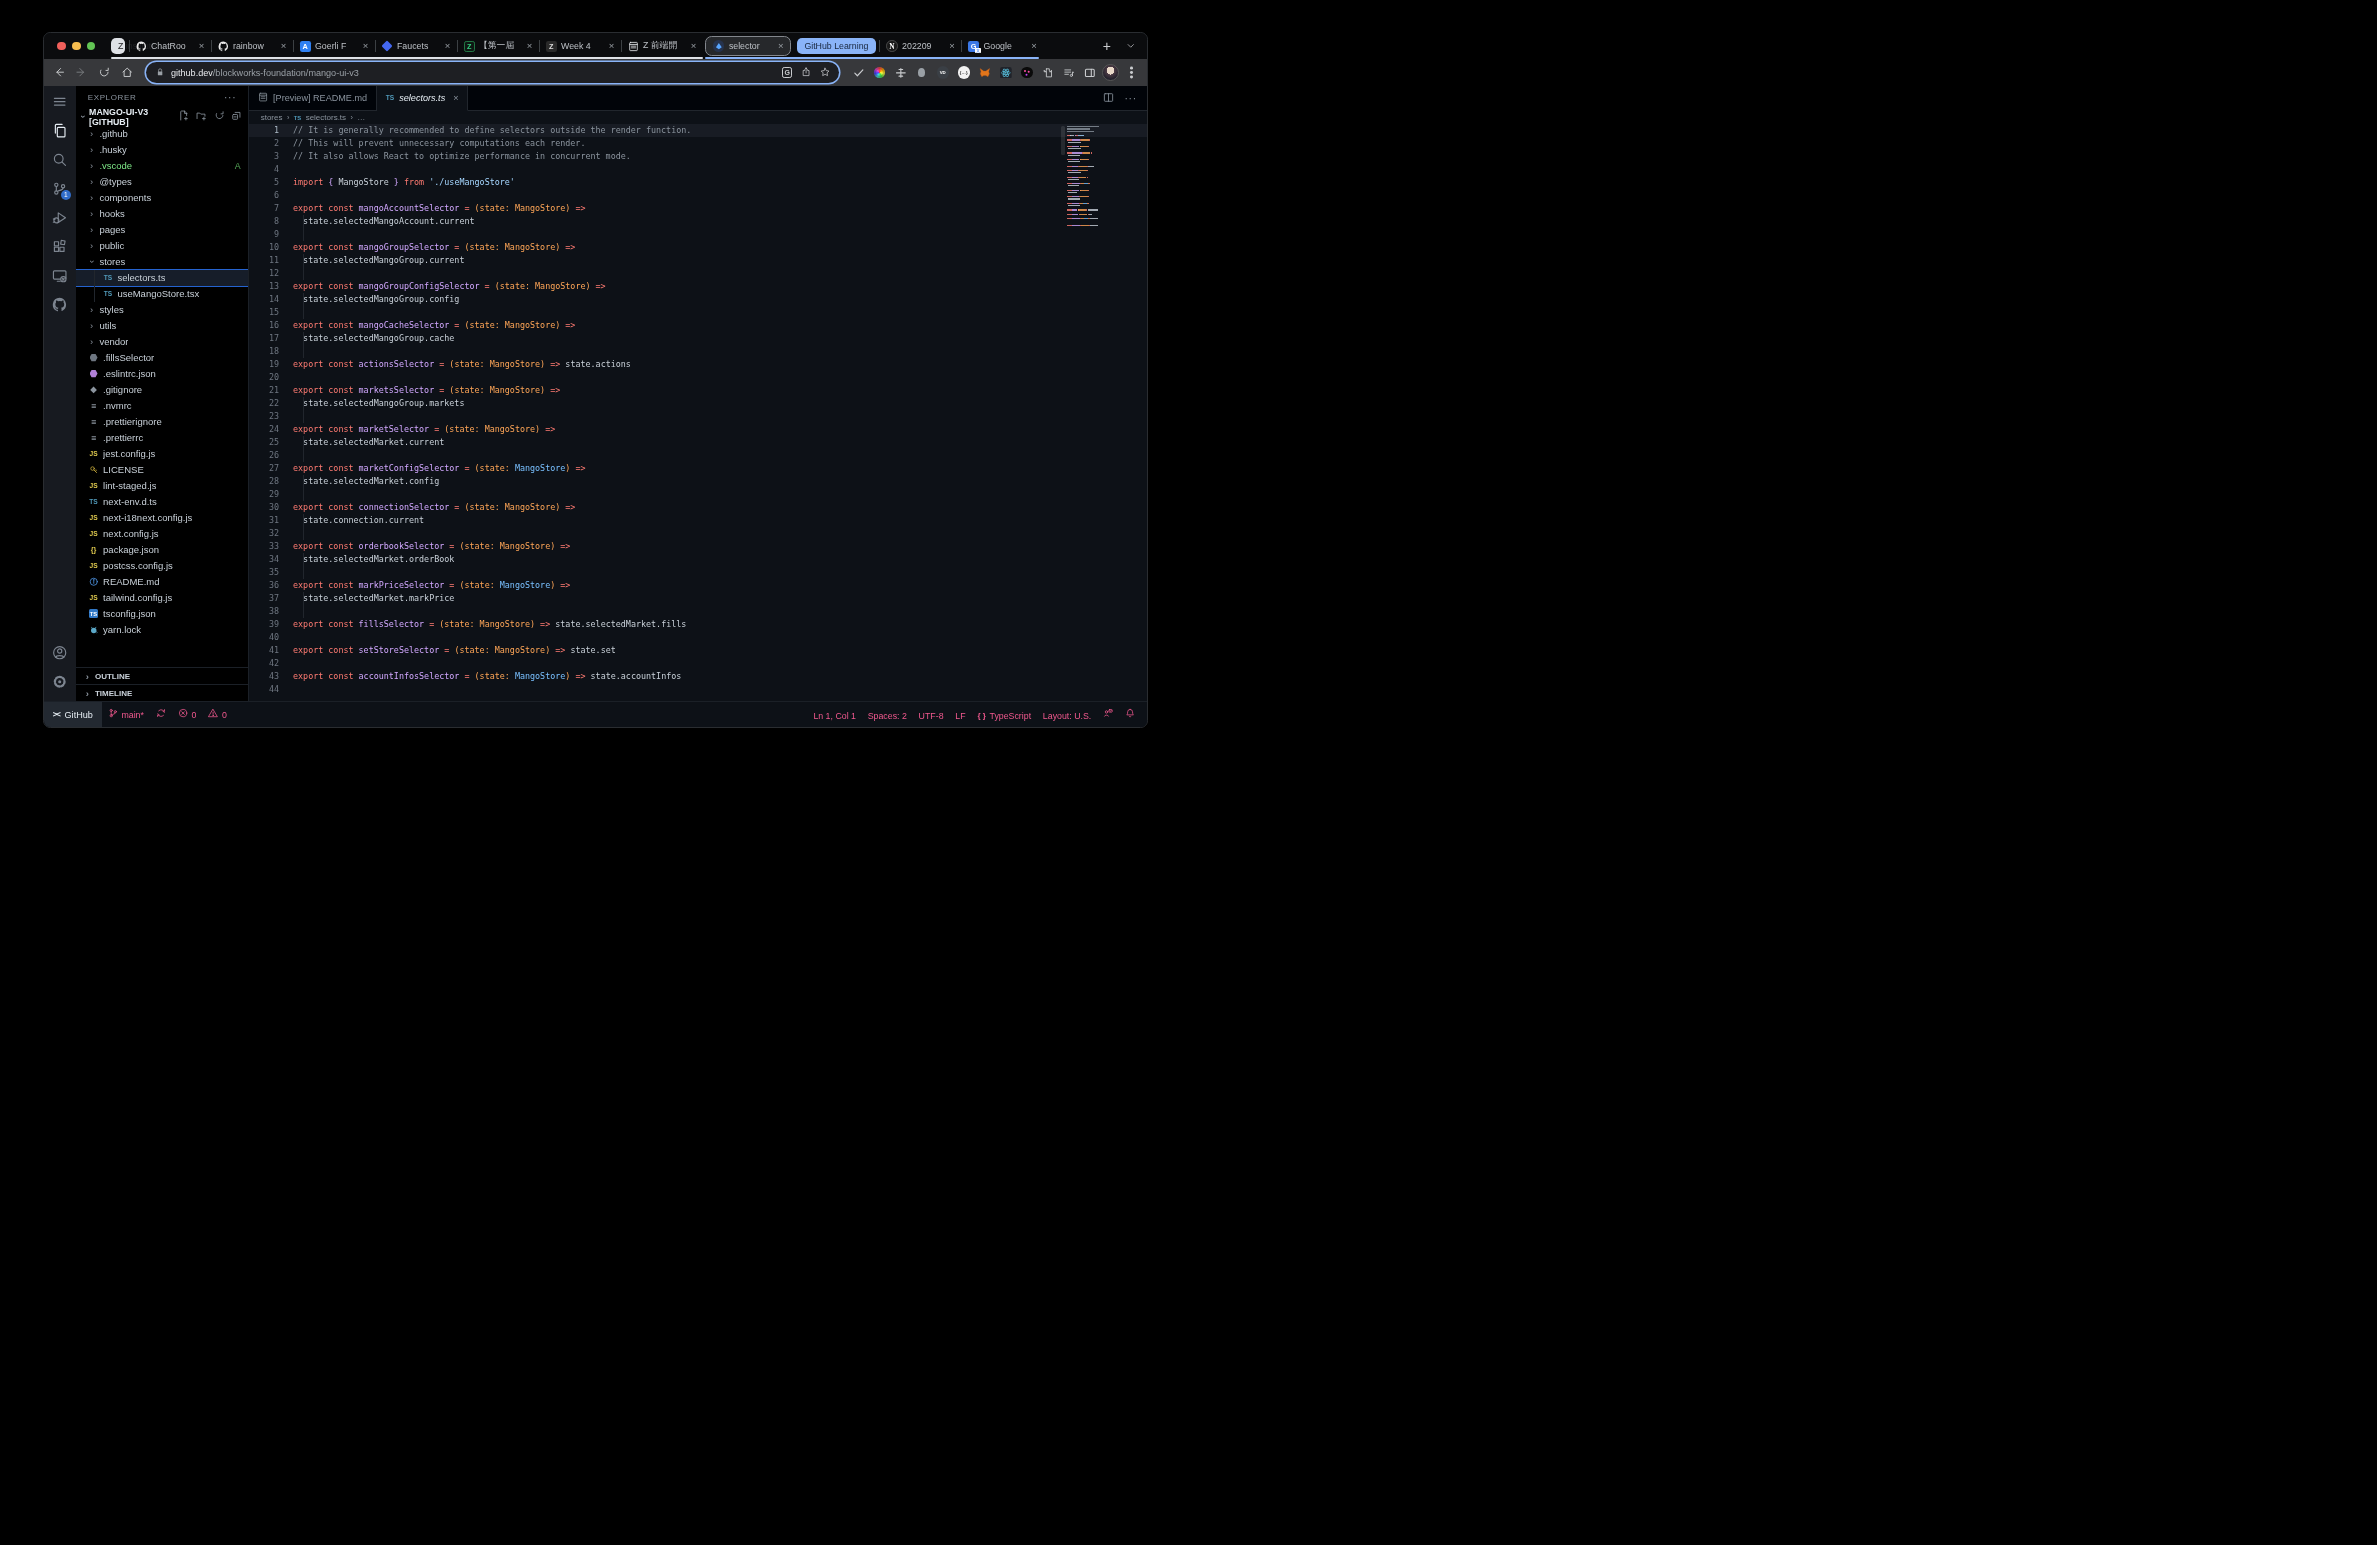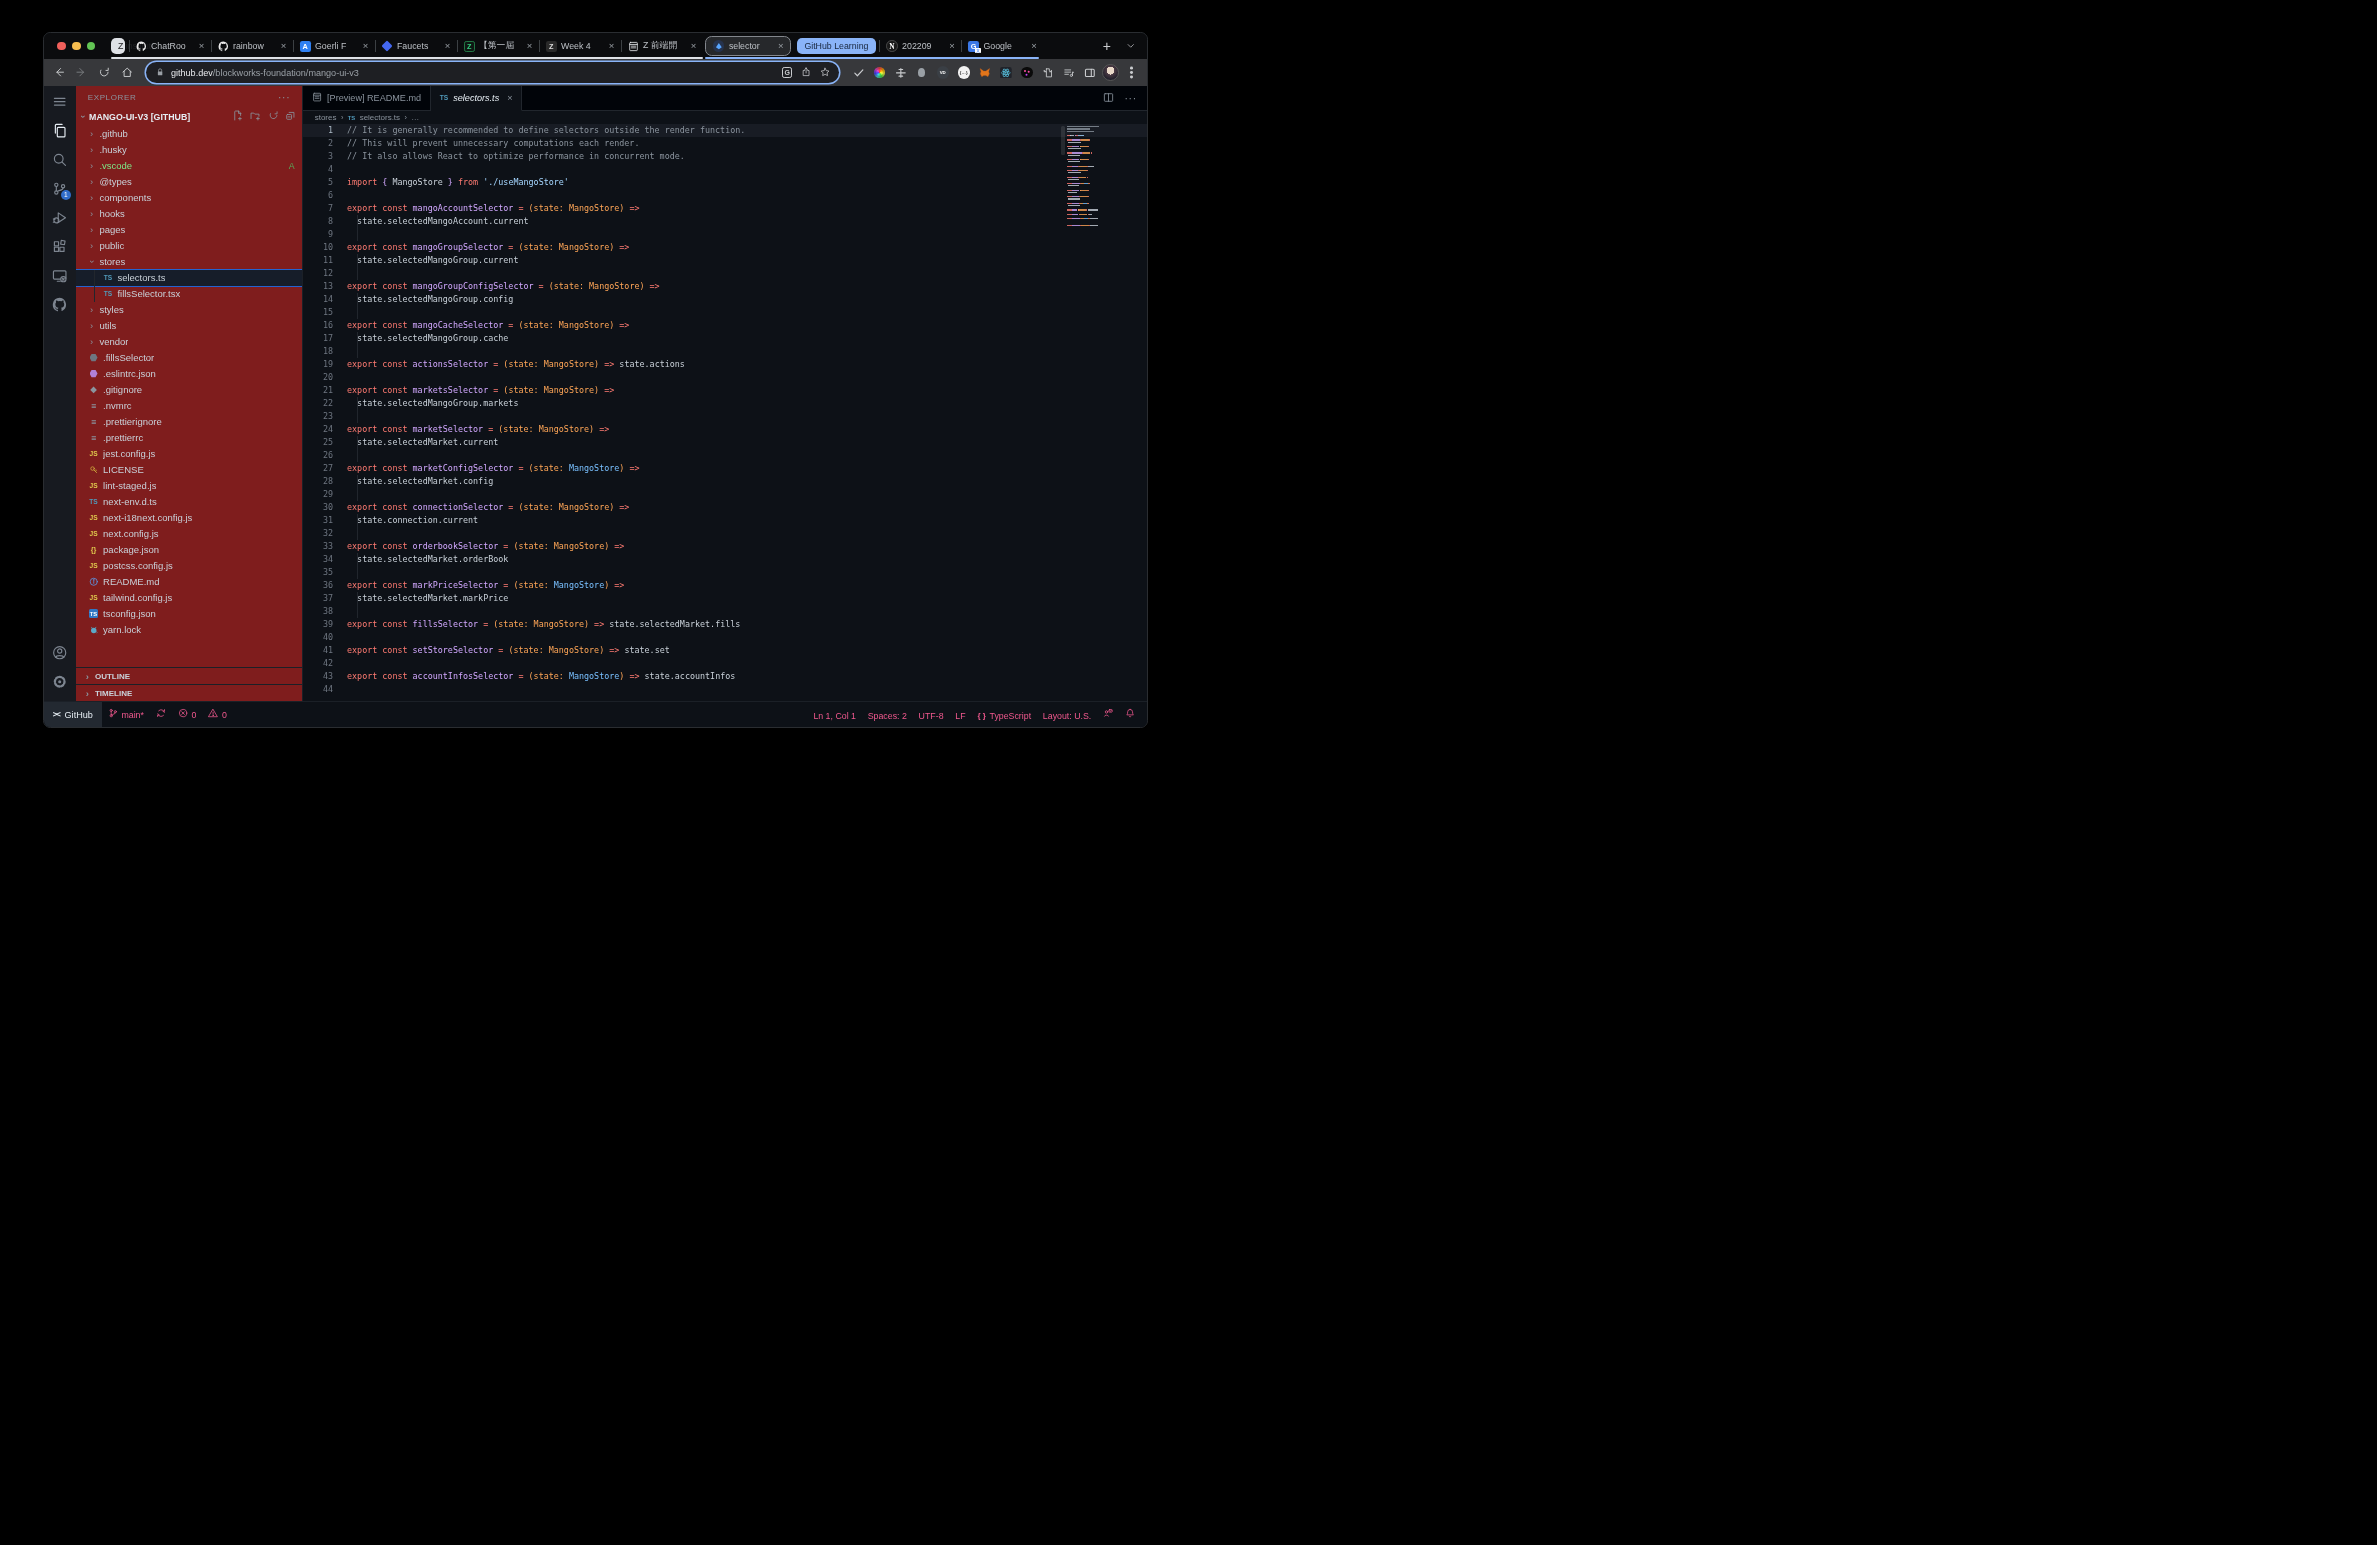--- a/index.html
+++ b/index.html
@@ -65,21 +65,21 @@
 
   
   .abar { width:32px; background:#171a20; display:flex; flex-direction:column; align-items:center; padding:1.5px 0 4.4px; flex:none; }
   .aicon { height:29px; width:32px; display:flex; align-items:center; justify-content:center; color:#7d8590; position:relative; }
   .aicon svg { width:15.4px; height:15.4px; }
   .aicon.active { color:#e6edf3; }
   .abadge { position:absolute; bottom:3.7px; right:5.1px; background:#316dca; color:#fff; font-size:6.6px; min-width:10.2px; height:10.2px; border-radius:5.1px; display:flex; align-items:center; justify-content:center; }
   .aspacer { flex:1; }
 
   
-  .sidebar { width:227px; background:#7f1d1d; border-right:0.7px solid #1b2027; display:flex; flex-direction:column; font-size:9.5px; color:#c9d1d9; flex:none; }
+  .sidebar { width:173px; background:#000000; border-right:0.7px solid #1b2027; display:flex; flex-direction:column; font-size:9.5px; color:#c9d1d9; flex:none; }
   .sb-head { height:22px; display:flex; align-items:center; padding:0 11.7px 0 11.7px; color:#8b949e; font-size:8px; letter-spacing:.08em; flex:none; }
   .sb-head .dots { margin-left:auto; color:#8b949e; font-size:10.2px; letter-spacing:0.7px; }
   .sb-section { height:17.6px; display:flex; align-items:center; font-weight:700; font-size:8.8px; color:#e6edf3; padding:0 5.9px 0 2.9px; gap:2.2px; flex:none; }
   .sb-acts { margin-left:auto; display:flex; gap:6.6px; color:#8b949e; align-items:center; }
   .sb-acts svg { width:11px; height:11px; }
   .tree { flex:1; overflow:hidden; }
   .trow { height:16px; display:flex; align-items:center; gap:3.7px; padding-right:7.3px; position:relative; cursor:default; }
   .trow.d1 { padding-left:11.7px; }
   .trow.d2 { padding-left:26px; }
   .trow.d2::before { content:""; position:absolute; left:17.6px; top:0; bottom:0; width:0.7px; background:#21262d; }
@@ -478,21 +478,21 @@
             <div class="trow d1">
               <span class="tchev open">›</span>
               <span class="tlabel">stores</span>
             </div>
             <div class="trow d2 sel">
               <span class="fi ts">TS</span>
               <span class="tlabel">selectors.ts</span>
             </div>
             <div class="trow d2">
               <span class="fi ts">TS</span>
-              <span class="tlabel">fillsSelector.tsx</span>
+              <span class="tlabel">useMangoStore.tsx</span>
             </div>
             <div class="trow d1">
               <span class="tchev">›</span>
               <span class="tlabel">styles</span>
             </div>
             <div class="trow d1">
               <span class="tchev">›</span>
               <span class="tlabel">utils</span>
             </div>
             <div class="trow d1">

